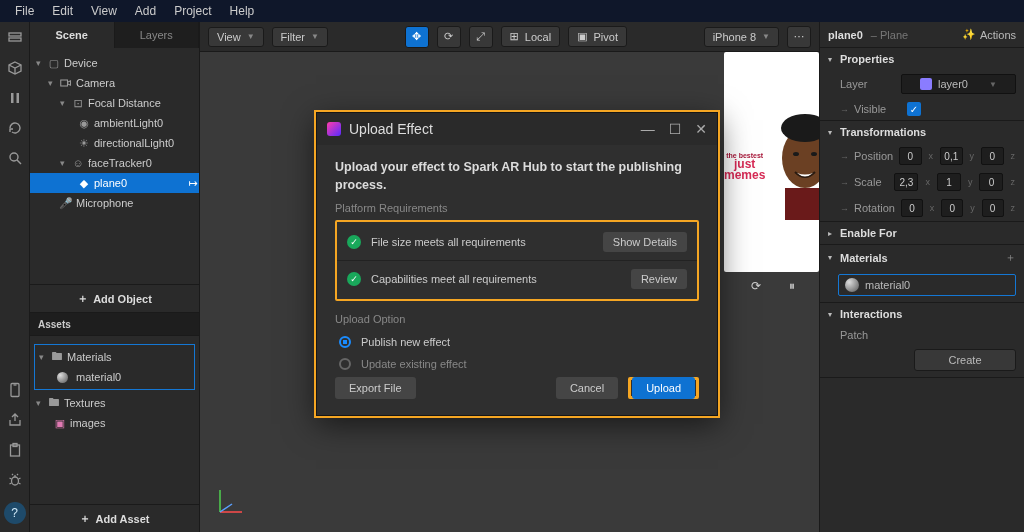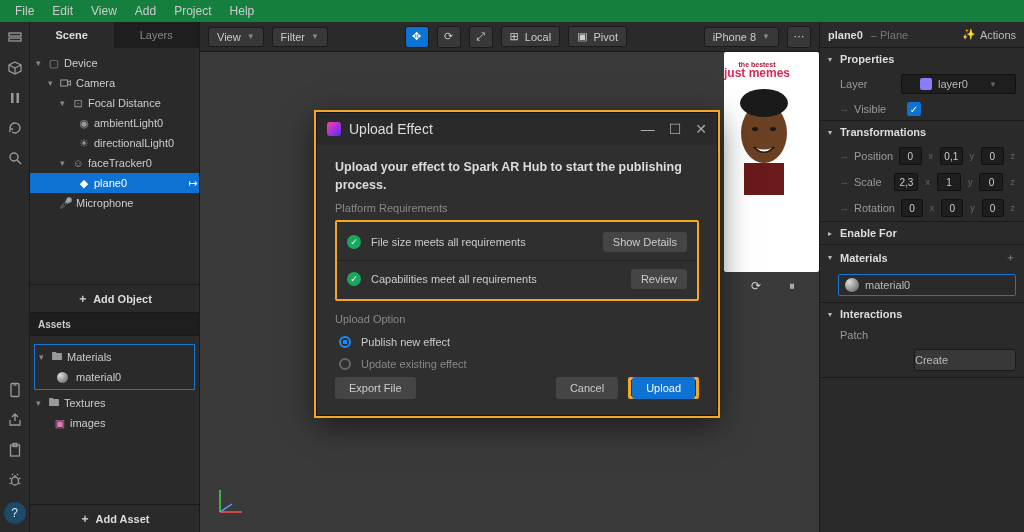--- a/index.html
+++ b/index.html
@@ -1,17 +1,17 @@
 <!DOCTYPE html>
 <html><head>
 <meta charset="utf-8">
 <style>
 * { margin:0; padding:0; box-sizing:border-box; font-family:-apple-system,"Segoe UI",Arial,sans-serif; }
 body { background:#000; width:1024px; height:532px; overflow:hidden; color:#ccc; font-size:12px; }
-.menubar { height:22px; background:#15803d; display:flex; align-items:center; padding:0 6px; color:#ccc; }
+.menubar { height:22px; background:#0f172a; display:flex; align-items:center; padding:0 6px; color:#ccc; }
 .menubar span { padding:0 9px; cursor:pointer; }
 .app { display:flex; height:510px; }
 .toolcol { width:30px; background:#2a2a2a; display:flex; flex-direction:column; align-items:center; padding-top:8px; gap:14px; border-right:1px solid #1a1a1a; }
 .toolcol .ico { width:16px; height:16px; color:#999; }
 .toolcol .spacer { flex:1; }
 .toolcol .help { width:22px; height:22px; border-radius:50%; background:#1e4a6a; color:#cfe8f8; display:flex; align-items:center; justify-content:center; margin-bottom:8px;}
 .left { width:170px; background:#2a2a2a; border-right:1px solid #1a1a1a; display:flex; flex-direction:column; }
 .tabs { display:flex; height:26px; font-size:11px; }
 .tab { flex:1; display:flex; align-items:center; justify-content:center; background:#1e1e1e; color:#888; border-right:1px solid #1a1a1a;}
 .tab.active { background:#2a2a2a; color:#ddd; font-weight:600; }
@@ -26,21 +26,21 @@
 .asset-sel { margin:3px 4px; border:1px solid #1477d4; padding:2px 0;}
 .flex1 { flex:1; }
 .center { flex:1; background:#3a3a3a; position:relative; display:flex; flex-direction:column; }
 .ctop { height:30px; background:#2a2a2a; display:flex; align-items:center; padding:0 8px; gap:8px; border-bottom:1px solid #1a1a1a;}
 .dd { background:#383838; border:1px solid #1a1a1a; border-radius:3px; padding:3px 8px; font-size:11px; display:flex; align-items:center; gap:6px; color:#ccc;}
 .dd .car { font-size:8px; color:#888; }
 .cbtn { background:#383838; border:1px solid #1a1a1a; border-radius:3px; width:24px; height:22px; display:flex; align-items:center; justify-content:center; color:#ccc; font-size:11px;}
 .cbtn.blue { background:#0e72d2; color:#fff; }
 .viewport { flex:1; background:#3a3a3a; position:relative; }
 .axis { position:absolute; bottom:12px; left:12px; }
-.preview { position:absolute; right:0; top:0; width:95px; height:220px; background:#fff; border-radius:2px; display:flex; flex-direction:column; align-items:flex-start; overflow:hidden;}
+.preview { position:absolute; right:0; top:0; width:95px; height:220px; background:#fff; border-radius:2px; display:flex; flex-direction:row; align-items:center; overflow:hidden;}
 .preview .meme { margin-top:10px; color:#d62a55; font-family:Arial Black,sans-serif; font-weight:900; font-size:12px; text-align:center; text-shadow:1px 1px 0 #fff,-1px -1px 0 #fff; line-height:0.9;}
 .preview .meme .s { font-size:7px; color:#a8183a; display:block;}
 .face { margin-top:6px; position:relative; width:80px; height:110px; }
 .pvctrl { position:absolute; right:18px; top:225px; display:flex; gap:18px; color:#ccc;}
 .pvctrl .c { width:18px; height:18px; display:flex; align-items:center;justify-content:center; }
 .right { width:205px; background:#2a2a2a; border-left:1px solid #1a1a1a; font-size:11px; color:#bbb; overflow:hidden;}
 .rhead { height:26px; display:flex; align-items:center; padding:0 8px; border-bottom:1px solid #1a1a1a; gap:8px;}
 .rhead .nm { color:#ddd; font-weight:600;}
 .rhead .tp { color:#777;}
 .rhead .act { margin-left:auto; font-size:11px; display:flex; align-items:center; gap:4px;}
@@ -50,21 +50,21 @@
 .srow .lbl { flex:1; }
 .prow { display:flex; align-items:center; padding:4px 8px 4px 20px; gap:6px;}
 .prow .lbl { width:55px; color:#999;}
 .numbox { background:#1e1e1e; border:1px solid #111; width:32px; height:18px; font-size:10px; color:#ccc; display:flex; align-items:center; justify-content:center; border-radius:2px;}
 .ax { font-size:9px; color:#666; padding:0 1px;}
 .selbox { flex:1; background:#1e1e1e; border:1px solid #111; height:20px; display:flex; align-items:center; padding:0 18px; border-radius:2px; gap:6px;}
 .swatch { width:12px; height:12px; background:#8a7cff; border-radius:2px;}
 .chk { width:14px; height:14px; background:#0e72d2; border-radius:2px; display:flex; align-items:center; justify-content:center; color:#fff; font-size:10px;}
 .matsel { margin:4px 8px 6px 18px; border:1px solid #1477d4; display:flex; align-items:center; padding:3px 6px; gap:6px; border-radius:2px;}
 .sphere { width:14px;height:14px;border-radius:50%; background:radial-gradient(circle at 30% 30%,#ddd,#555);}
-.widebtn { margin:4px 8px 6px 94px; background:#383838; border:1px solid #1a1a1a; border-radius:3px; padding:4px 0;}
+.widebtn { margin:4px 8px 6px 94px; background:#383838; border:1px solid #1a1a1a; border-radius:3px; text-align:center; padding:4px 0;}
 
 .dialog { position:absolute; left:316px; top:112px; width:402px; background:#2f2f2f; border:1px solid #161616; box-shadow:0 8px 30px rgba(0,0,0,.6); outline:2px solid #f5a623; outline-offset:0;}
 .dtitle { height:32px; display:flex; align-items:center; padding:0 10px; background:#2a2a2a; gap:8px; color:#ddd; font-size:14px;}
 .dtitle .dico { width:14px;height:14px; border-radius:3px; background:linear-gradient(135deg,#ff3cac,#562bff); }
 .dtitle .wc { margin-left:auto; display:flex; gap:14px; color:#aaa;}
 .dbody { padding:14px 18px 16px 18px; }
 .dmsg { color:#dcdcdc; font-size:12.5px; font-weight:600; line-height:1.4; margin-bottom:8px;}
 .dsub { color:#888; font-size:11px; margin-bottom:6px;}
 .reqbox { border:2px solid #f5a623; border-radius:2px; padding:2px 0; margin-bottom:12px;}
 .reqrow { display:flex; align-items:center; padding:8px 10px; gap:10px;}

